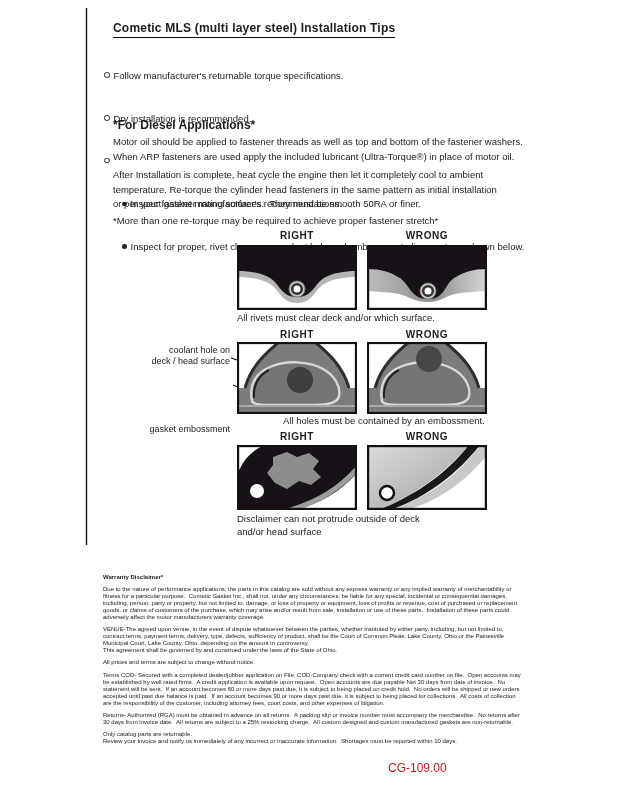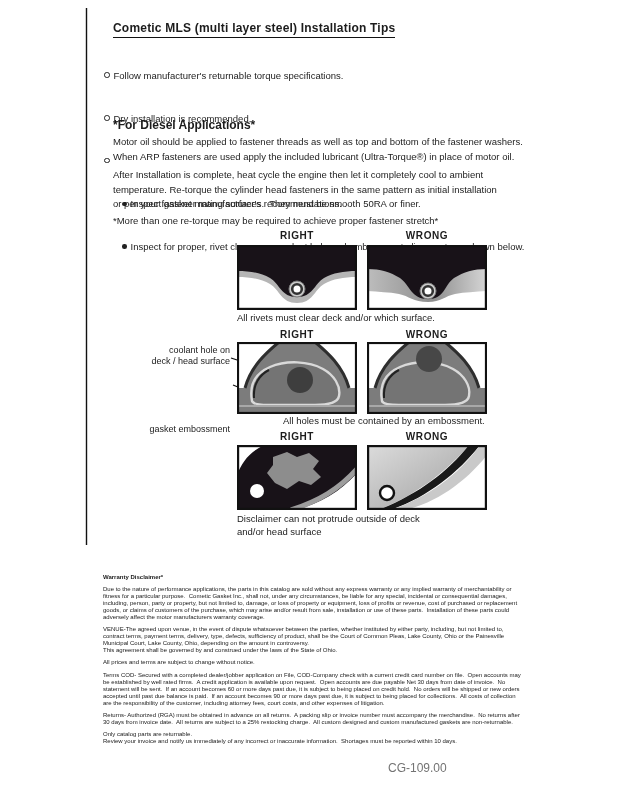--- a/index.html
+++ b/index.html
@@ -17,21 +17,21 @@
   .b-mark{display:inline-block;width:4.5px;height:4.5px;background:#222;border-radius:50%;
           margin-right:4px;vertical-align:1px;}
   .h2{font-size:12px;font-weight:bold;white-space:pre;}
   .para{font-size:9.5px;line-height:14.5px;white-space:pre;}
   .dlabel{font-size:10px;font-weight:bold;letter-spacing:.6px;width:120px;text-align:center;}
   .caption{font-size:9.5px;white-space:pre;line-height:12.5px;}
   .ann{font-size:9px;line-height:11px;text-align:right;white-space:pre;width:116px;}
   .warranty{font-size:6px;line-height:7.1px;width:425px;color:#1a1a1a;}
   .warranty .whead{font-weight:bold;margin-bottom:4.5px;white-space:pre;}
   .warranty p{margin:0 0 5px 0;white-space:pre;}
-  .cg{font-size:12px;color:#737373;white-space:pre;}
+  .cg{font-size:12px;color:#b91c1c;white-space:pre;}
   .dbox{display:block;}
 </style>
 </head>
 <body>
 
 <div class="page">
 
   <svg class="overlay" width="618" height="800" viewBox="0 0 618 800">
     <line x1="86.5" y1="8" x2="86.5" y2="545" stroke="#111" stroke-width="1.4"></line>
     <line x1="231" y1="358" x2="299" y2="380" stroke="#111" stroke-width="1.2"></line>

